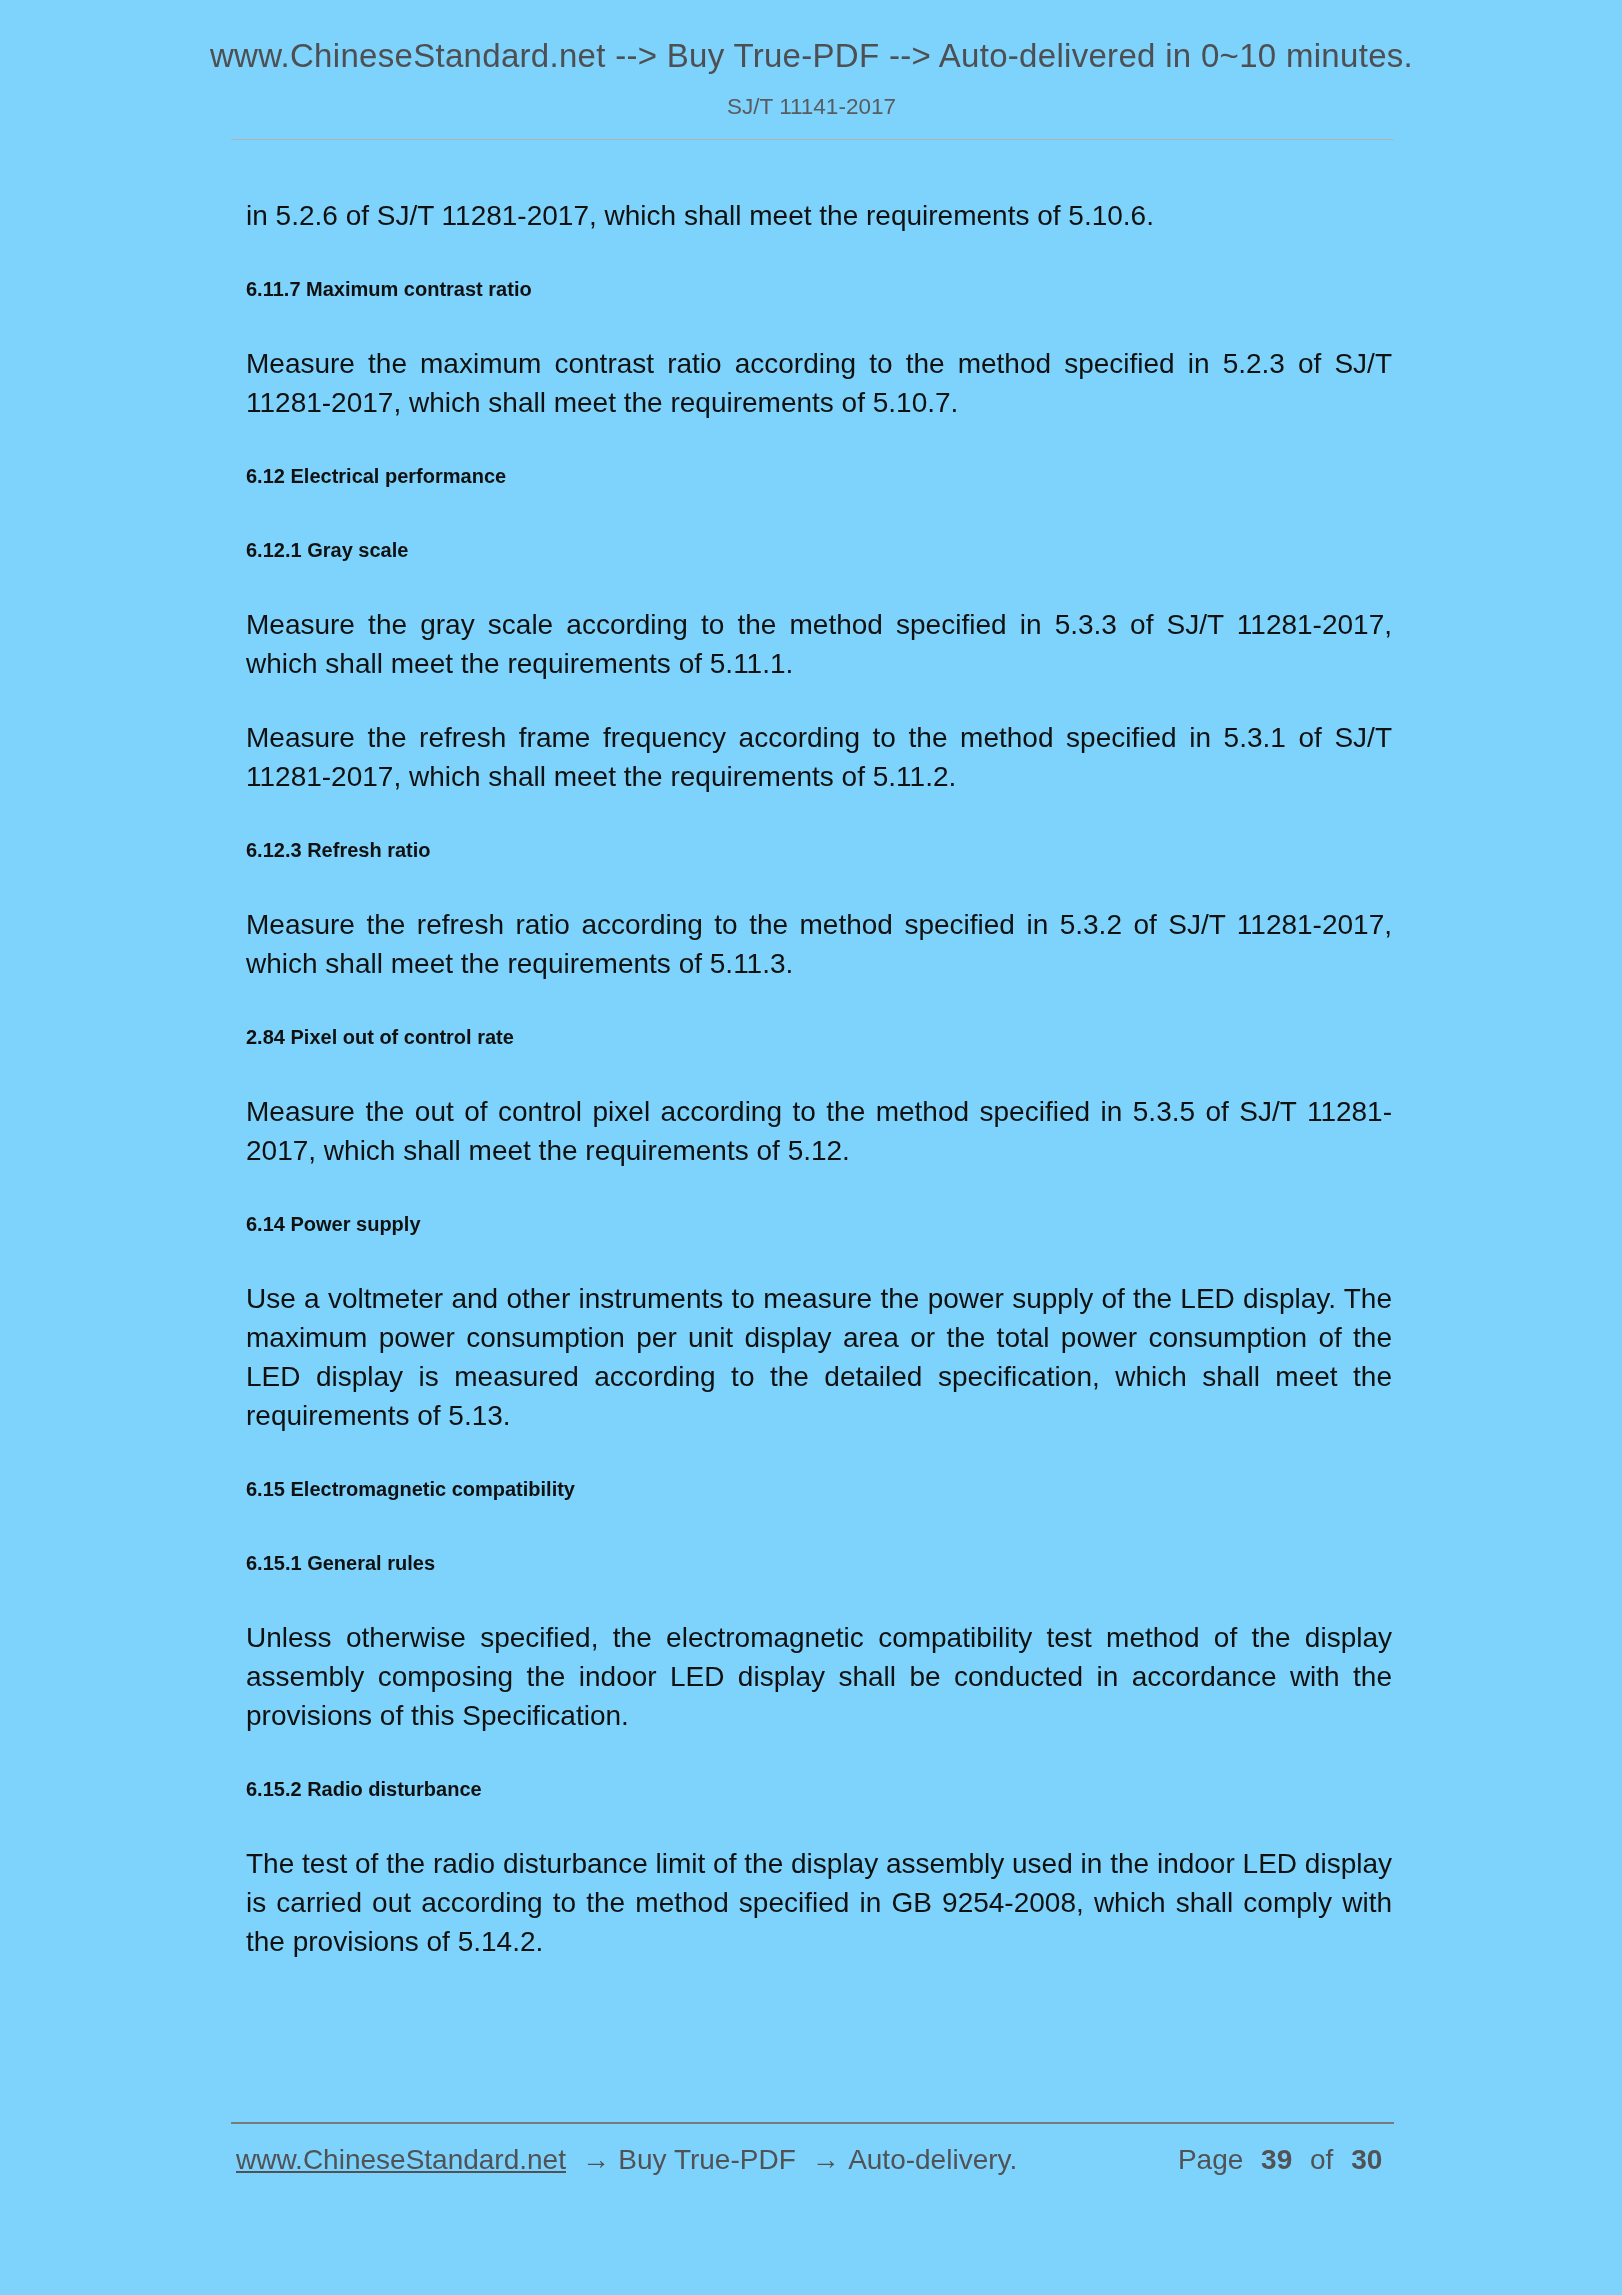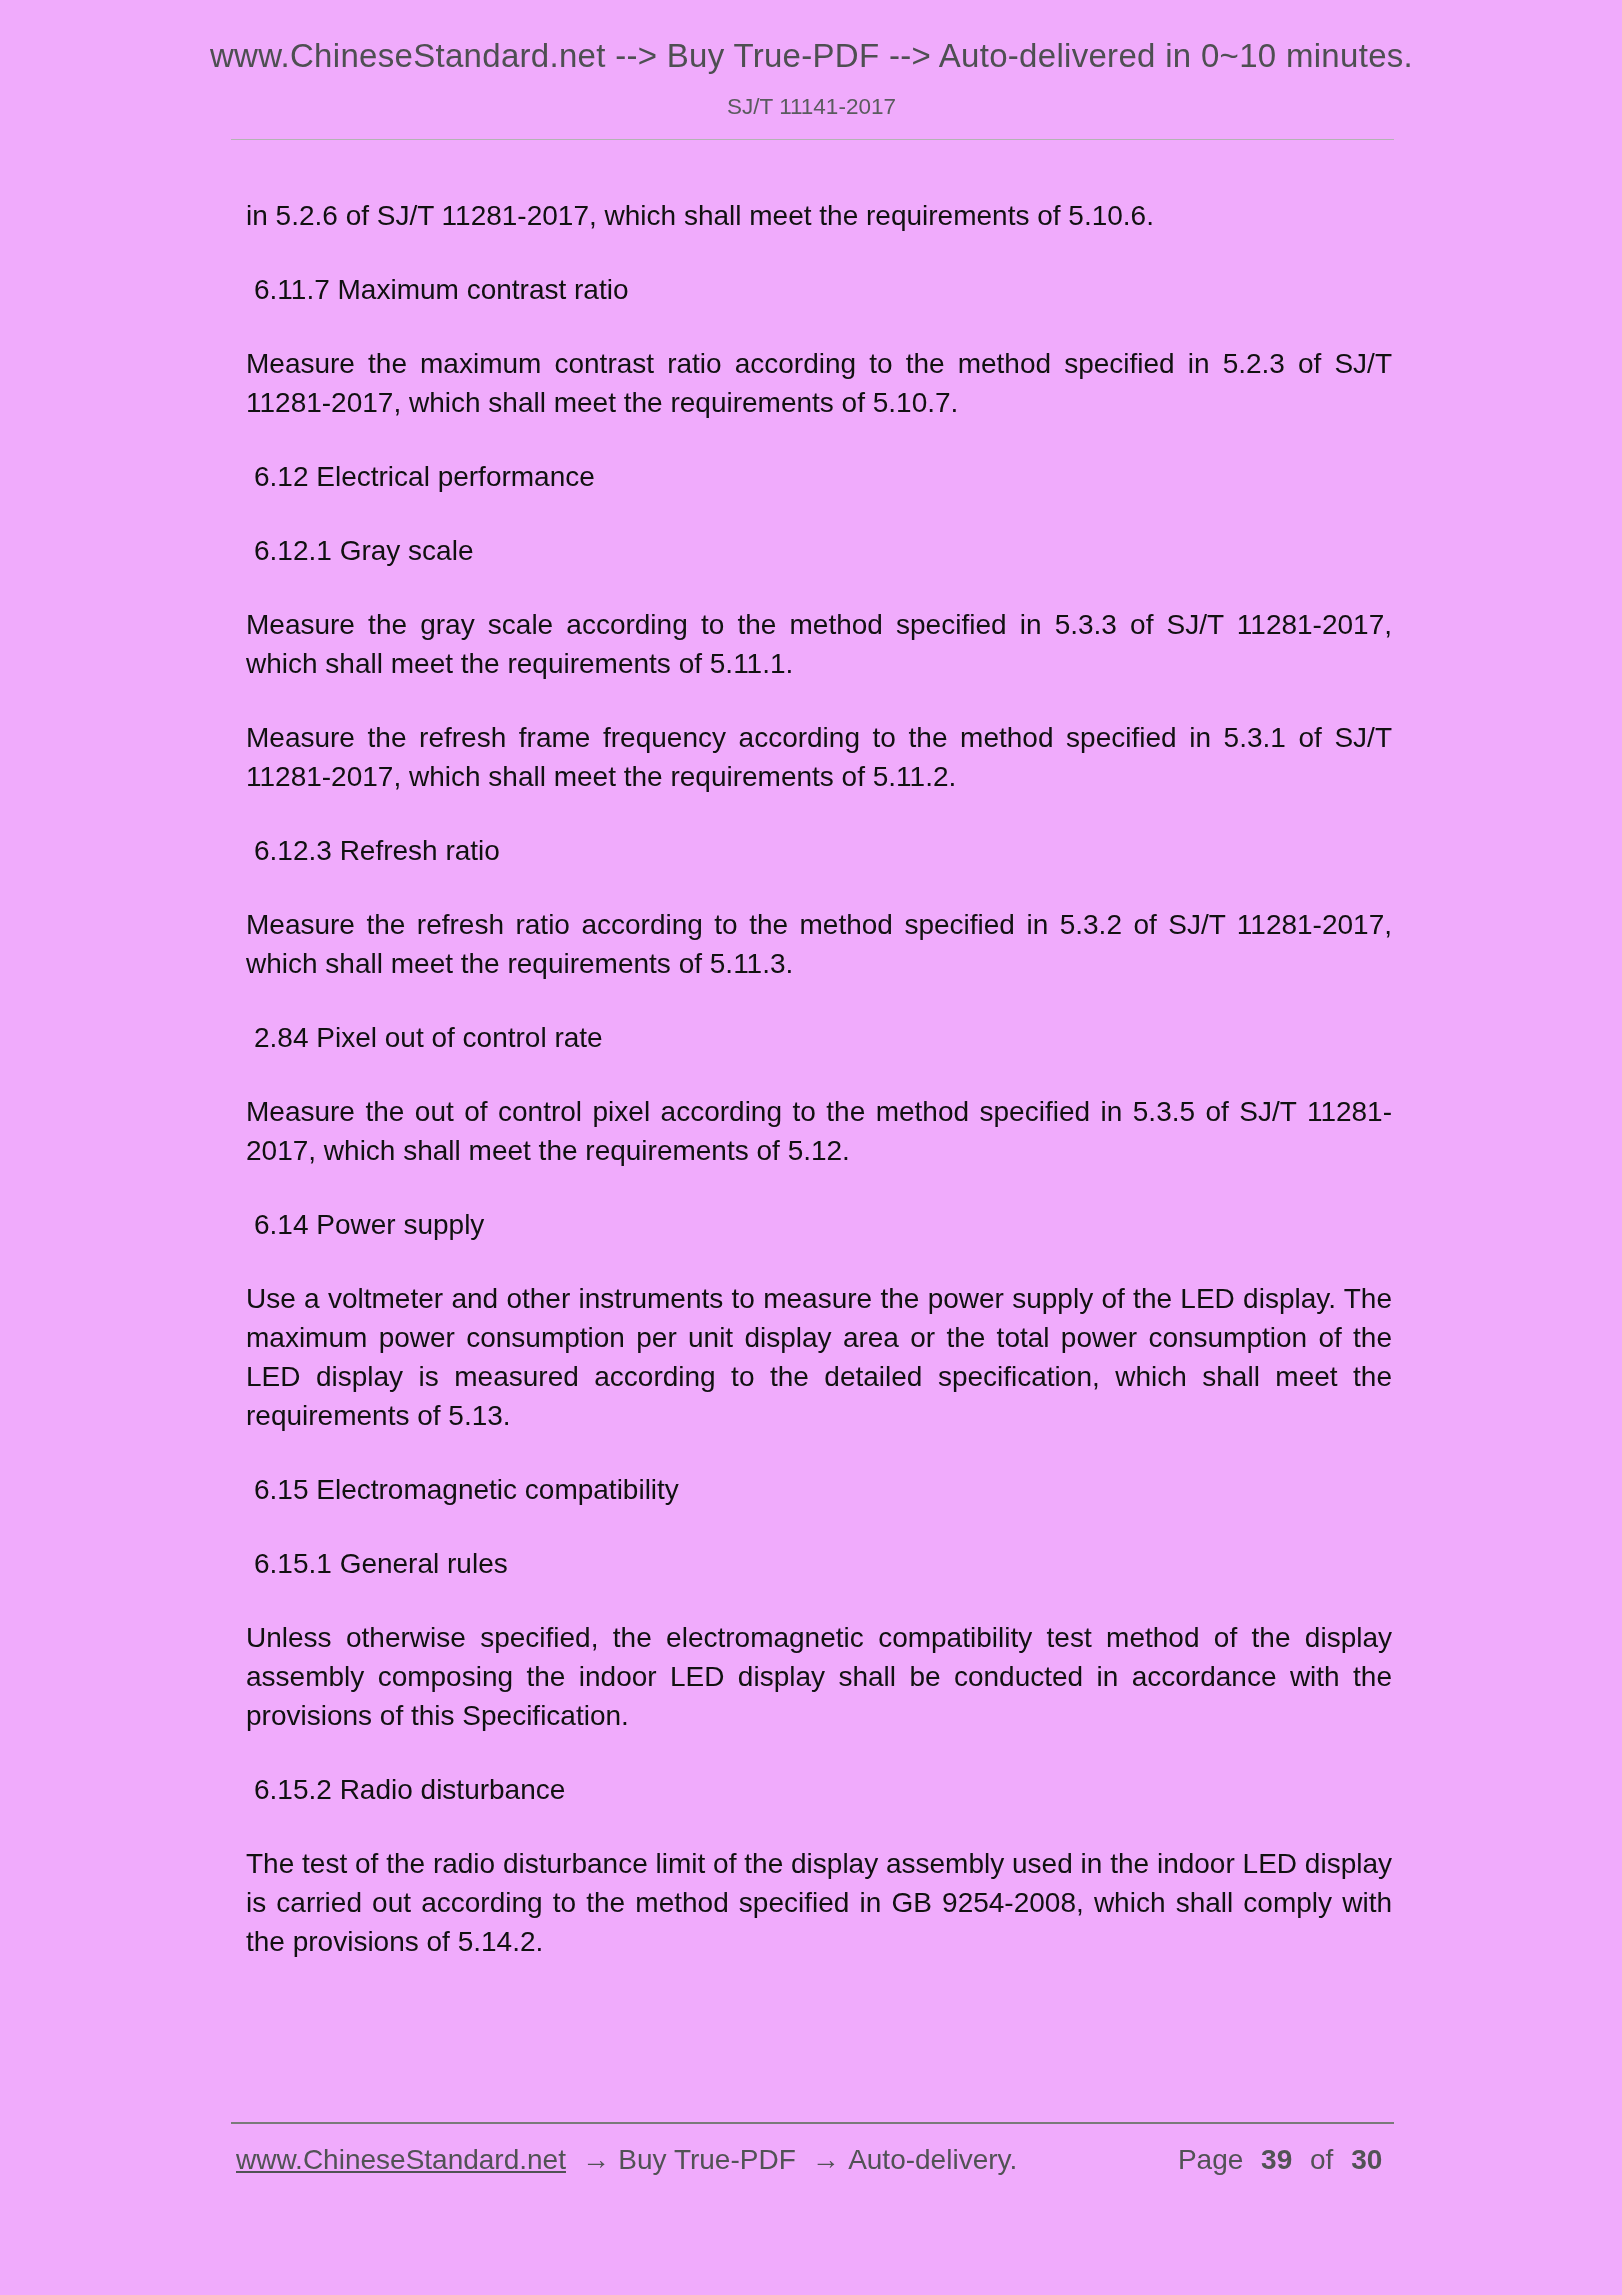--- a/index.html
+++ b/index.html
@@ -10,21 +10,21 @@
   body {
     width: 1623px;
     height: 2295px;
     font-family: "Liberation Sans", "DejaVu Sans", sans-serif;
     overflow: hidden;
   }
   .page {
     position: relative;
     width: 1623px;
     height: 2295px;
-    background: #f0abfc;
+    background: #7dd3fc;
   }
   
   .hdr1 {
     padding-top: 37px;
     text-align: center;
     font-size: 33px;
     color: #4e4f52;
     letter-spacing: 0.3px;
     line-height: 38px;
   }
@@ -50,23 +50,23 @@
     color: #111111;
     font-size: 28px;
     line-height: 39px;
     padding-top: 0.8px;
   }
   .content p {
     margin: 35px 0;
     text-align: justify;
   }
   .content h2 {
-    margin: 35px 8px;
-    font-size: 28px;
-    font-weight: normal;
+    margin: 35px 0;
+    font-size: 20px;
+    font-weight: bold;
     line-height: 39px;
   }
   .content > :first-child { margin-top: 37px; }
   
   .footer {
     position: absolute;
     left: 231px;
     top: 2122px;
     width: 1163px;
     border-top: 2.5px solid #7a7a7a;

